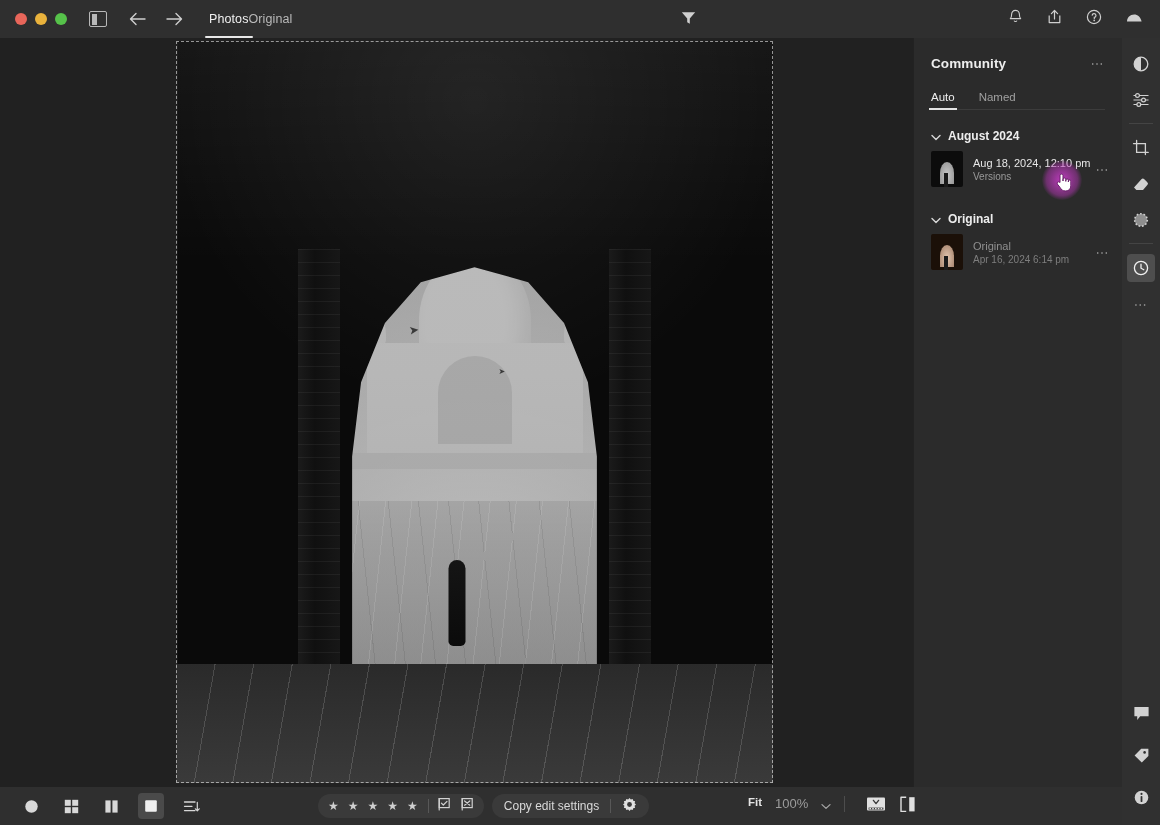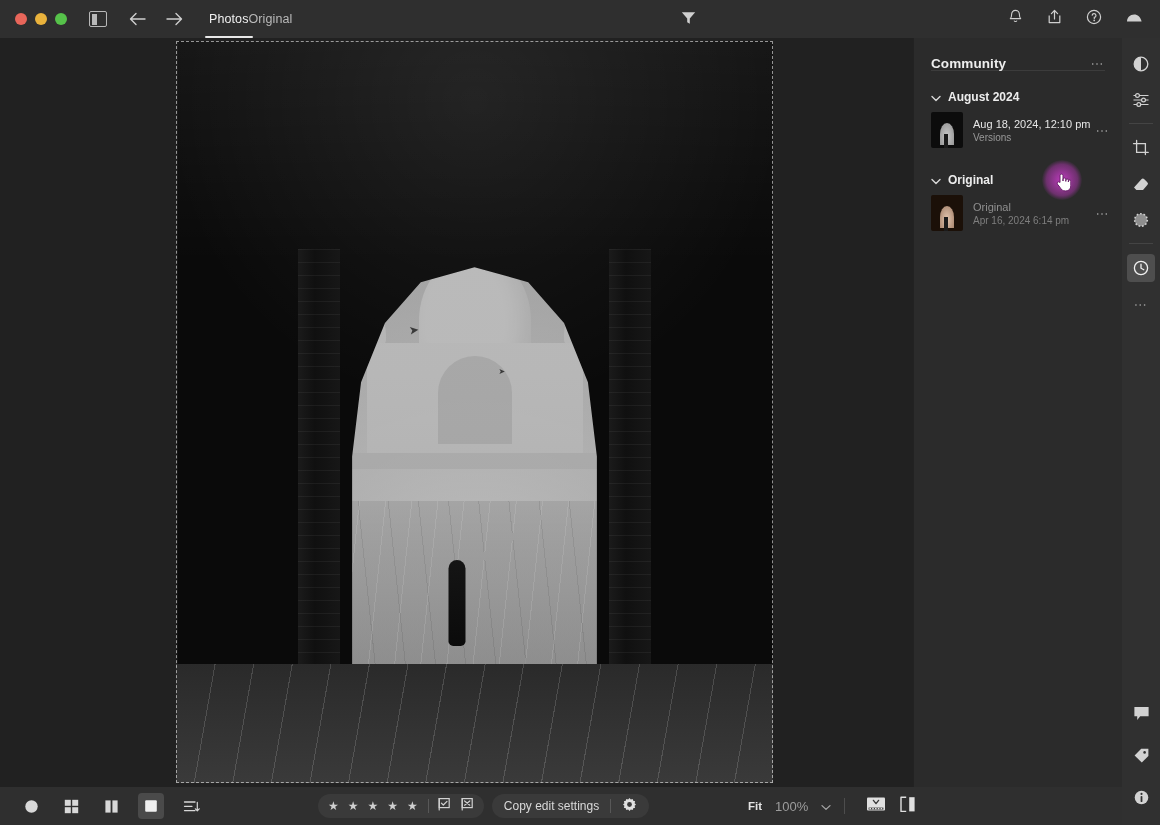--- a/index.html
+++ b/index.html
@@ -220,21 +220,21 @@
 
   .bb-center { position:absolute; left:318px; display:flex; align-items:center; gap:8px; }
   .pill { background:#3a3a3a; border-radius:13px; height:24px; display:flex; align-items:center; }
   .stars { padding:0 10px; display:flex; gap:9px; }
   .star { color:#cfcfcf; font-size:12px; line-height:1; }
   .flags { padding:0 9px; display:flex; gap:9px; align-items:center; }
   .copybtn { padding:0 12px; display:flex; align-items:center; gap:11px; }
   .copy-label { font-size:12px; color:#d9d9d9; }
   .vsep { width:1px; height:14px; background:#585858; }
 
-  .bb-right { position:absolute; left:748px; display:flex; align-items:center; gap:13px; }
+  .bb-right { position:absolute; left:748px; display:flex; gap:13px; }
   .fit-label { font-size:11.5px; color:#e4e4e4; font-weight:600; }
   .zoom-label { font-size:13px; color:#9c9c9c; }
   .bb-rsep { width:1px; height:16px; background:#4d4d4d; }
 </style>
 </head>
 <body>
 
 <div class="app">
 
   <div class="topbar">
@@ -330,20 +330,24 @@
       </div>
     </div>
   </div>
 
   <div class="rightpanel">
     <div class="rp-head">
       <div class="rp-title">Community</div>
       <div class="dots">⋯</div>
     </div>
 
+    <div class="rp-tabs">
+      <div class="rp-tab active">Auto</div>
+      <div class="rp-tab">Named</div>
+    </div>
     <div class="rp-tabs-rule"></div>
 
     <div class="grp">
       <div class="grp-head">
         <span>
           <svg width="10" height="7" viewBox="0 0 10 7">
               <path d="M1 1.6 L5 5.4 L9 1.6" stroke="#d8d8d8" stroke-width="1.4" fill="none" stroke-linecap="round" stroke-linejoin="round"></path>
             </svg>
         </span>
         <span class="grp-title">August 2024</span>

